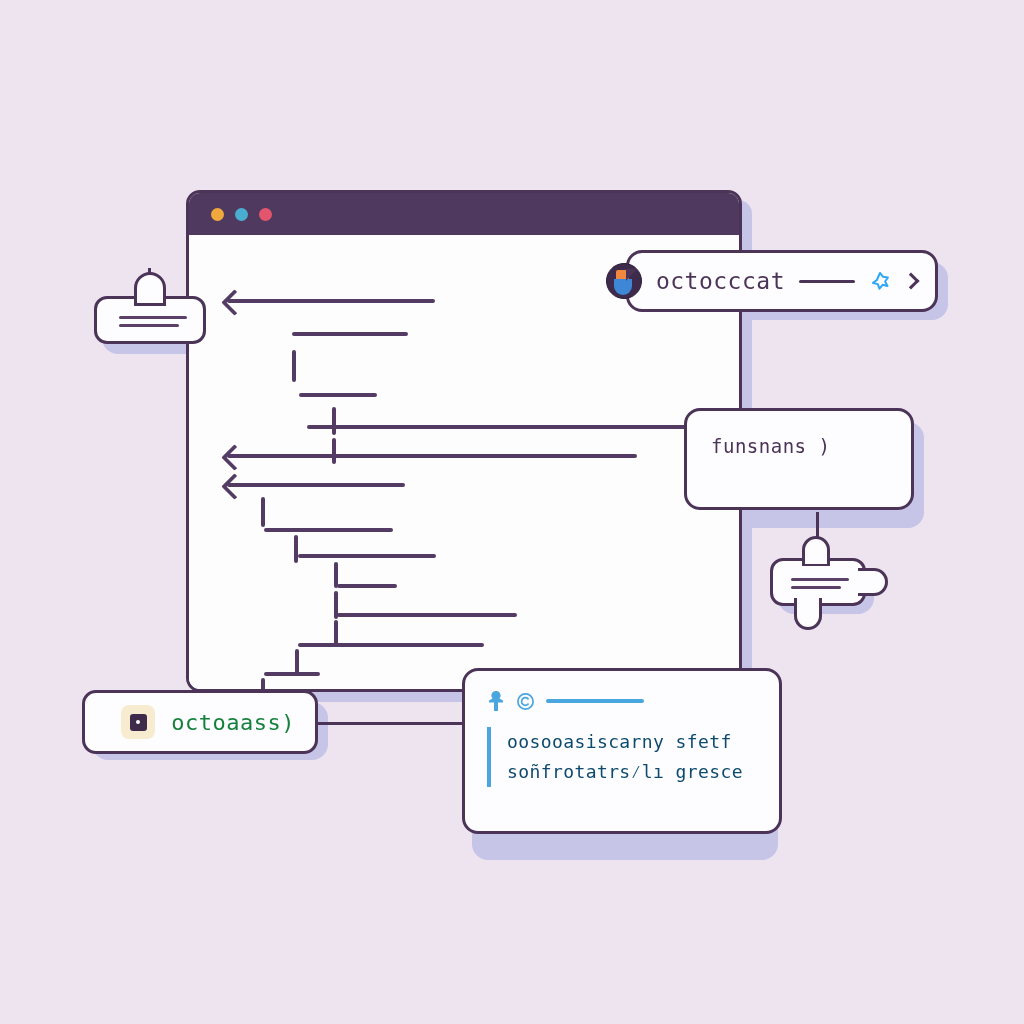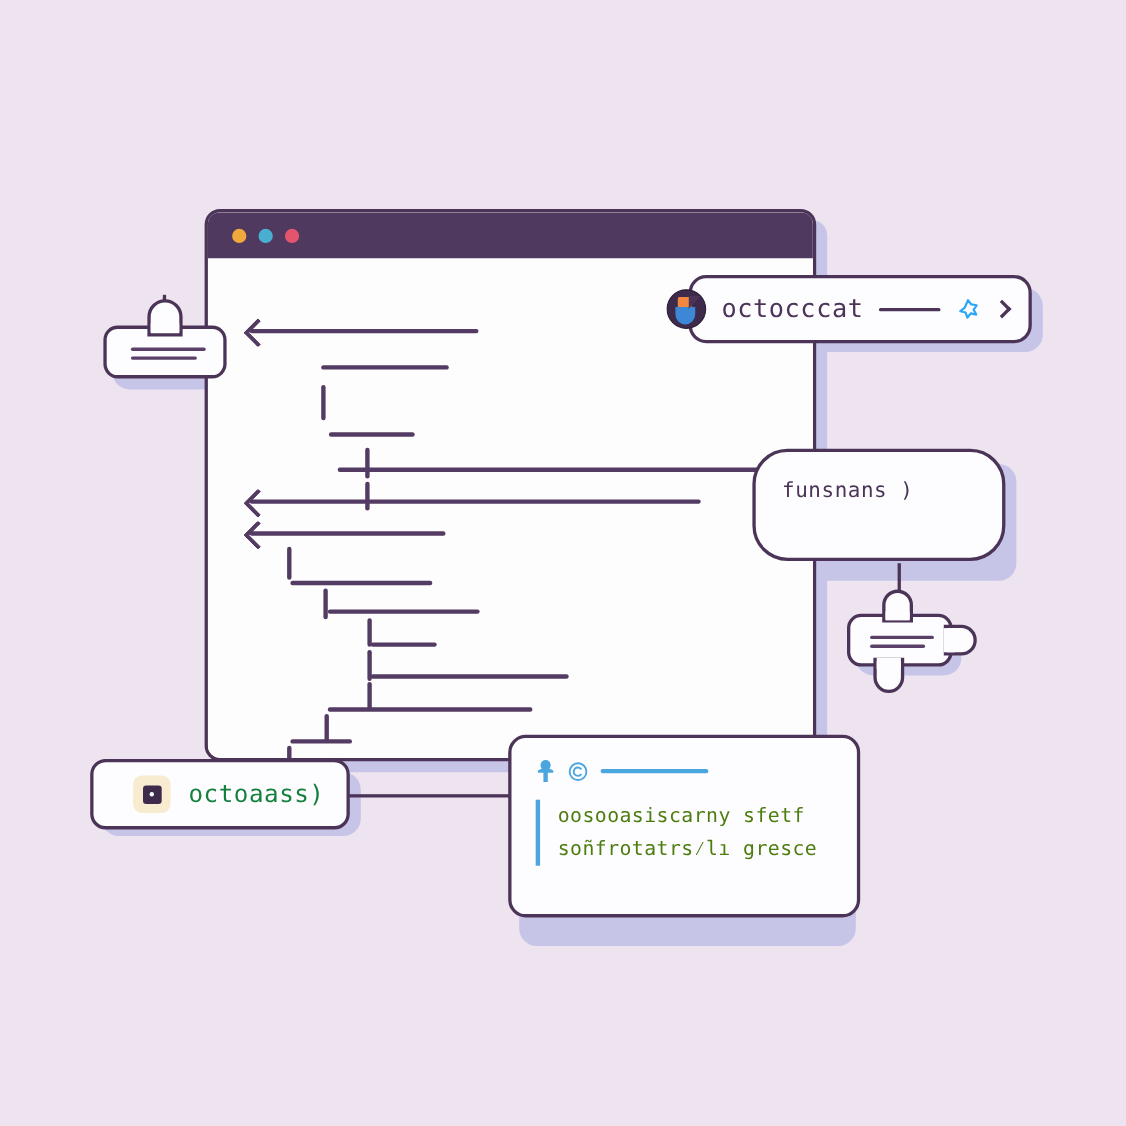--- a/index.html
+++ b/index.html
@@ -114,21 +114,21 @@
   .star-icon{width:22px;height:22px;flex:none;}
   .chev{
     width:9px;height:9px;border-top:3px solid #4b3457;border-right:3px solid #4b3457;
     transform:rotate(45deg);flex:none;
   }
 
   
   #card-right-shadow{left:696px;top:422px;width:228px;height:106px;}
   #card-right{
     left:684px;top:408px;width:230px;height:102px;
-    padding:20px 24px;box-sizing:border-box;border-radius:32px;
+    padding:20px 24px;box-sizing:border-box;
   }
   #card-right .tline{
     font-size:19px;color:#4b3457;line-height:31px;letter-spacing:.5px;white-space:nowrap;
   }
 
   
   #card-left-shadow{left:102px;top:312px;width:110px;height:42px;}
   #card-left{
     left:94px;top:296px;width:112px;height:48px;border-radius:13px;
   }
@@ -165,21 +165,21 @@
     padding:18px 22px;box-sizing:border-box;border-radius:16px;
   }
   #msg-head{display:flex;align-items:center;gap:11px;height:24px;}
   .person-icon{width:18px;height:22px;flex:none;}
   .copy-icon{width:19px;height:19px;flex:none;}
   .msg-rule{width:98px;height:4px;background:#4aa6de;border-radius:2px;}
   #msg-body{
     margin-top:14px;padding-left:16px;border-left:4px solid #4aa6de;
   }
   #msg-body .mline{
-    font-size:18px;color:#4d7c0f;line-height:30px;letter-spacing:.4px;white-space:nowrap;
+    font-size:18px;color:#0c4a6e;line-height:30px;letter-spacing:.4px;white-space:nowrap;
   }
 </style>
 </head>
 <body>
 
 <div id="stage">
 
   <div class="connector" style="left:148px;top:268px;width:3px;height:40px;"></div>
   <div class="connector" style="left:727px;top:250px;width:3px;height:62px;"></div>
   <div class="connector" style="left:727px;top:312px;width:3px;height:200px;"></div>

